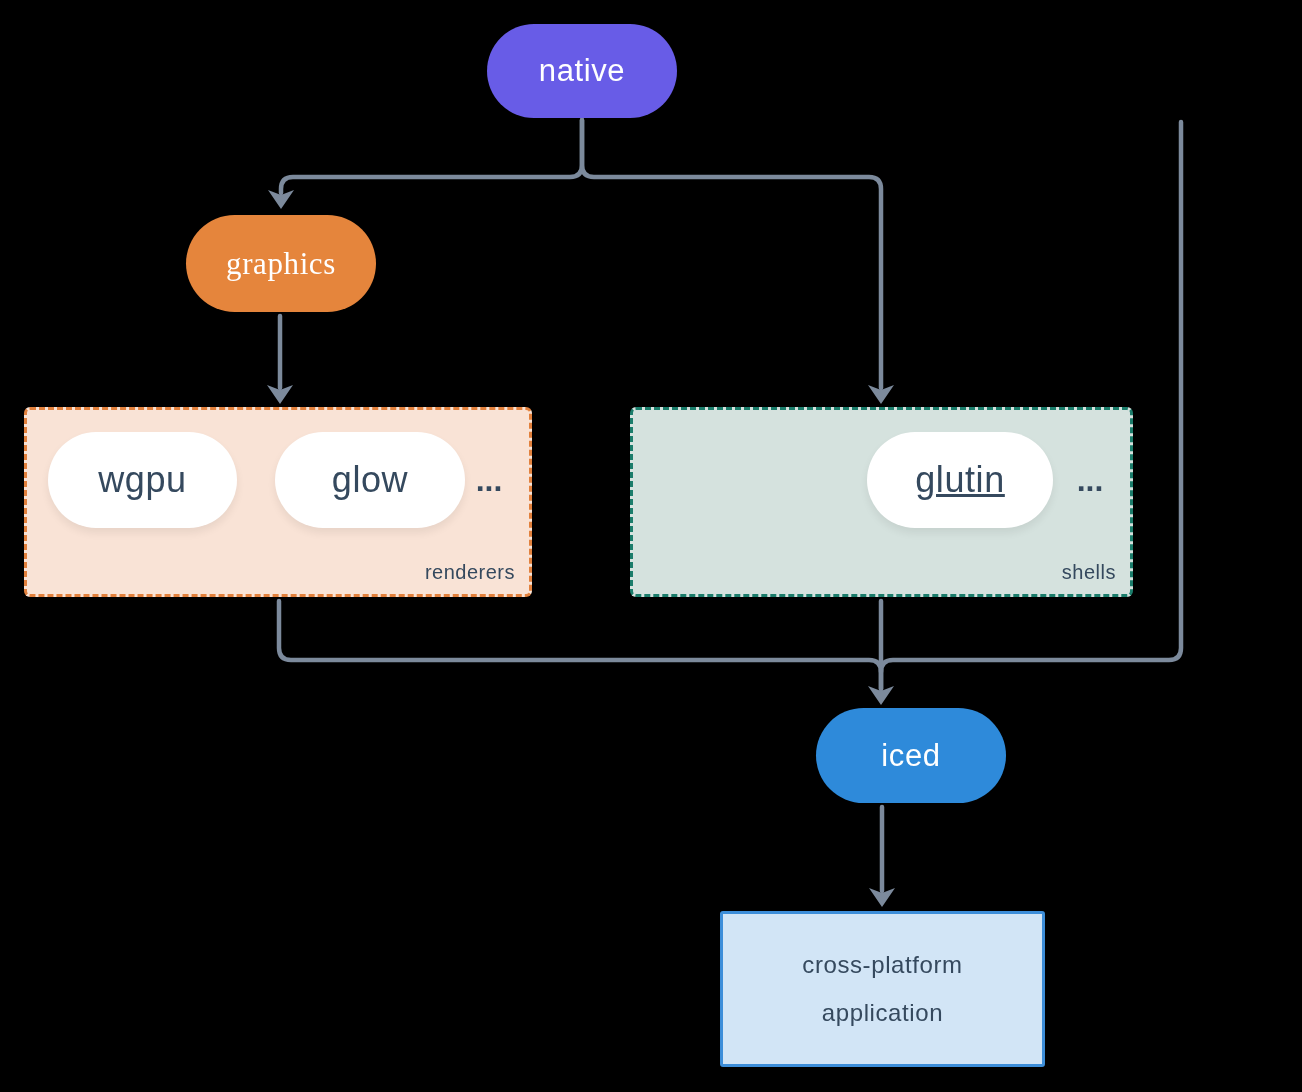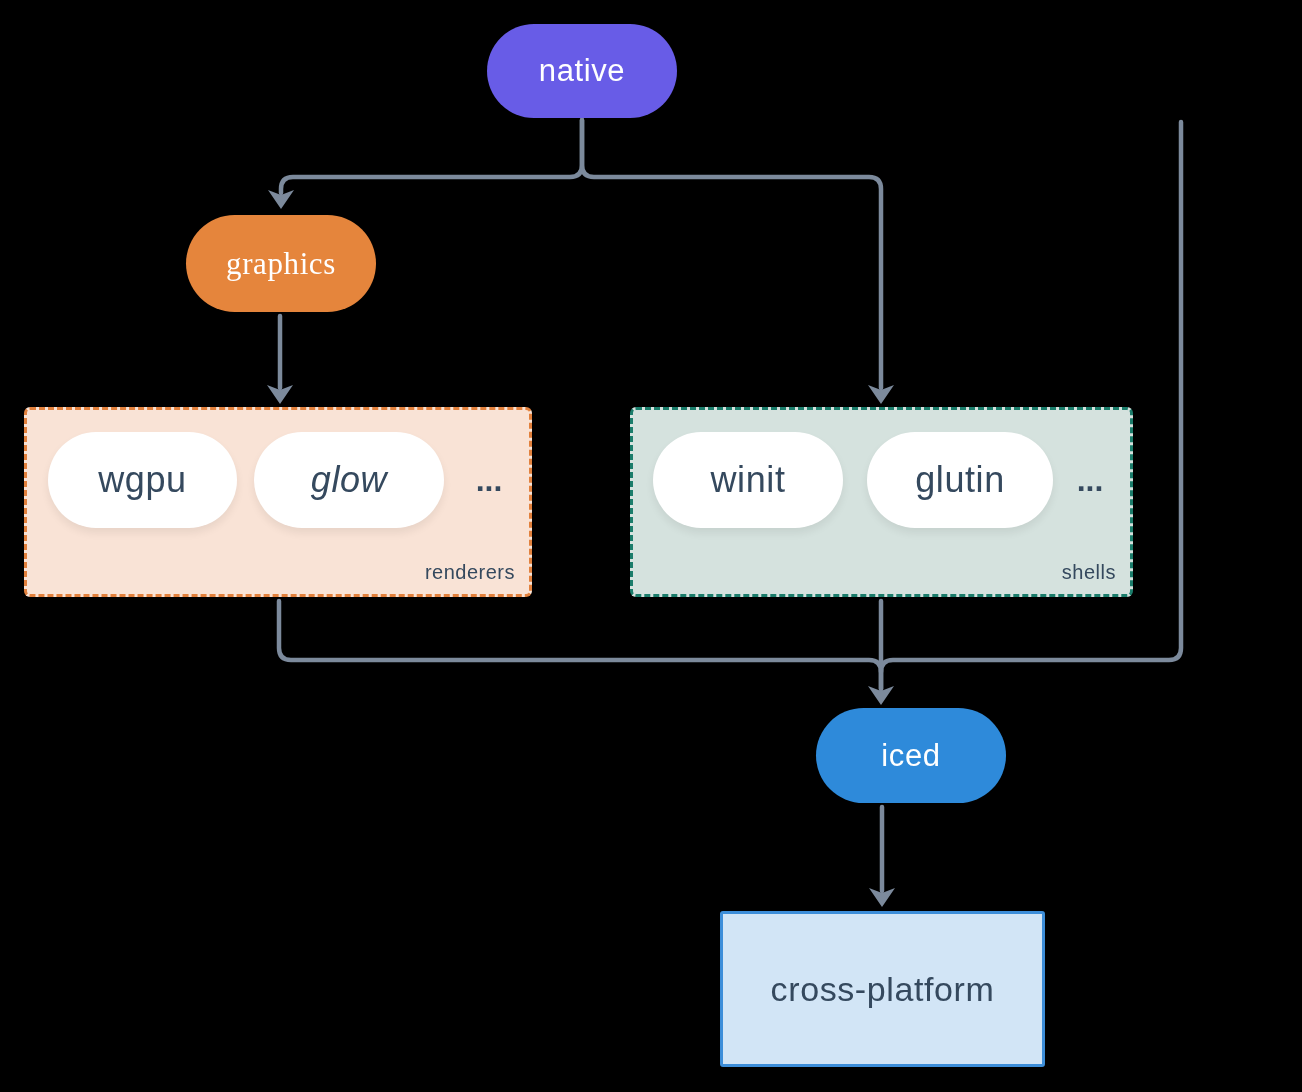--- a/index.html
+++ b/index.html
@@ -47,42 +47,42 @@
   .white-pill{
     position:absolute;top:22px;height:96px;
     background:var(--white-pill);
     border-radius:999px;
     display:flex;align-items:center;justify-content:center;
     font-size:36px;letter-spacing:0.6px;
     color:var(--dark-text);
     box-shadow:0 5px 8px rgba(0,0,0,0.07);
   }
   .group-renderers .wp-1{left:21px;width:189px;}
-  .group-renderers .wp-2{left:227px;width:190px;font-style:italic;}
+  .group-renderers .wp-2{left:248px;width:190px;}
   .group-shells .wp-1{left:20px;width:190px;}
-  .group-shells .wp-2{left:234px;width:186px;}
+  .group-shells .wp-2{left:234px;width:186px;text-decoration:underline;}
   .ellipsis{
     position:absolute;top:22px;height:96px;right:18px;width:44px;
     display:flex;align-items:center;justify-content:center;
     font-size:32px;font-weight:bold;color:var(--dark-text);
   }
   .group-label{
     position:absolute;right:14px;bottom:10px;
     font-size:20px;letter-spacing:0.5px;
     color:var(--dark-text);
   }
 
   .app-box{
     position:absolute;left:720px;top:911px;width:325px;height:156px;
     box-sizing:border-box;
     background:var(--app-fill);
     border:3px solid var(--app-border);
     border-radius:3px;
     display:flex;flex-direction:column;align-items:center;justify-content:center;
-    font-size:34px;line-height:48px;letter-spacing:0.6px;
+    font-size:24px;line-height:48px;letter-spacing:0.6px;
     color:var(--dark-text);
   }
 </style>
 </head>
 <body>
 
 <div id="canvas">
 
   <svg id="edges" viewBox="0 0 1302 1092">
     <path class="edge" d="M 582 120 L 582 165 Q 582 177 570 177 L 293 177 Q 281 177 281 189 L 281 193"></path>
@@ -106,25 +106,25 @@
   <div class="pill pill-graphics">graphics</div>
 
   <div class="group-box group-renderers">
     <div class="white-pill wp-1">wgpu</div>
     <div class="white-pill wp-2">glow</div>
     <div class="ellipsis">...</div>
     <div class="group-label">renderers</div>
   </div>
 
   <div class="group-box group-shells">
-    <div class="white-pill wp-1">winit</div>
     <div class="white-pill wp-2">glutin</div>
     <div class="ellipsis">...</div>
     <div class="group-label">shells</div>
   </div>
 
   <div class="pill pill-iced">iced</div>
 
   <div class="app-box">
     <span>cross-platform</span>
+    <span>application</span>
   </div>
 
 </div>
 
 </body></html>

